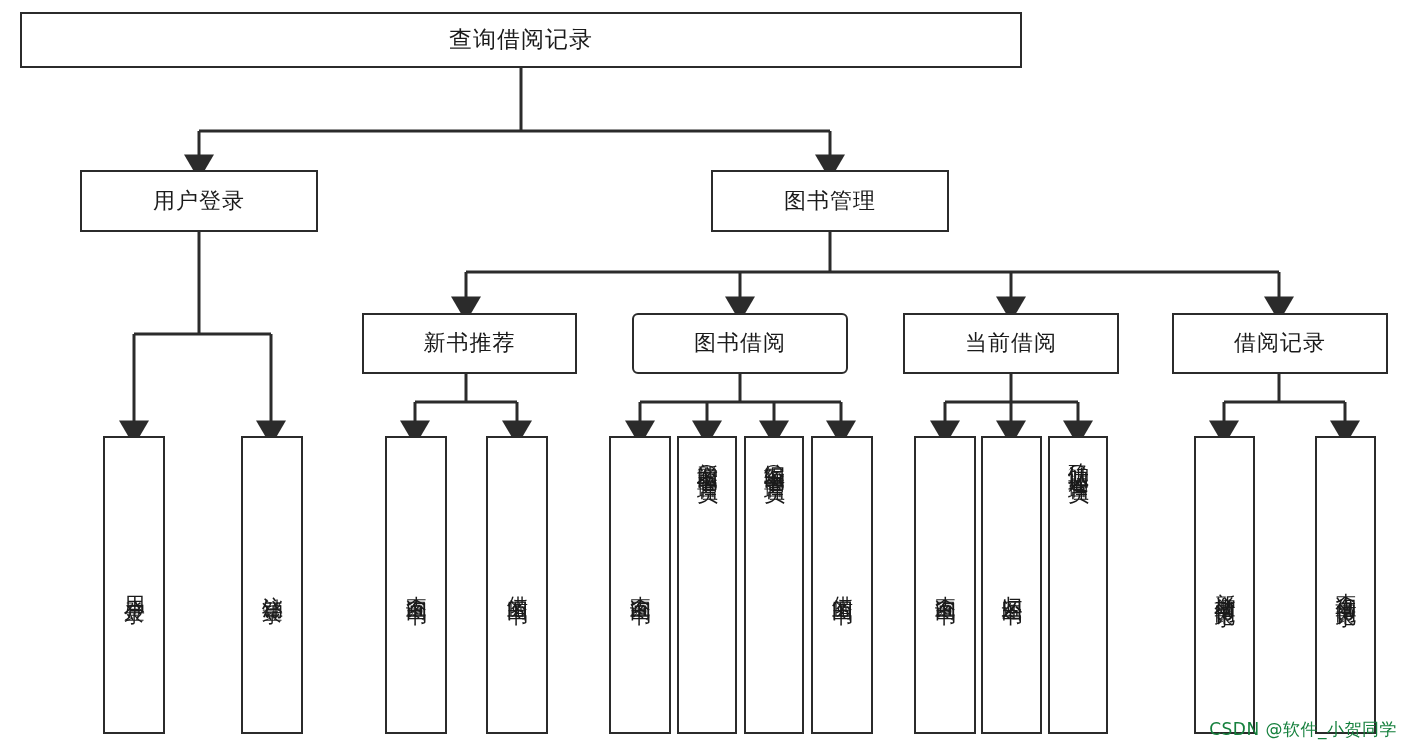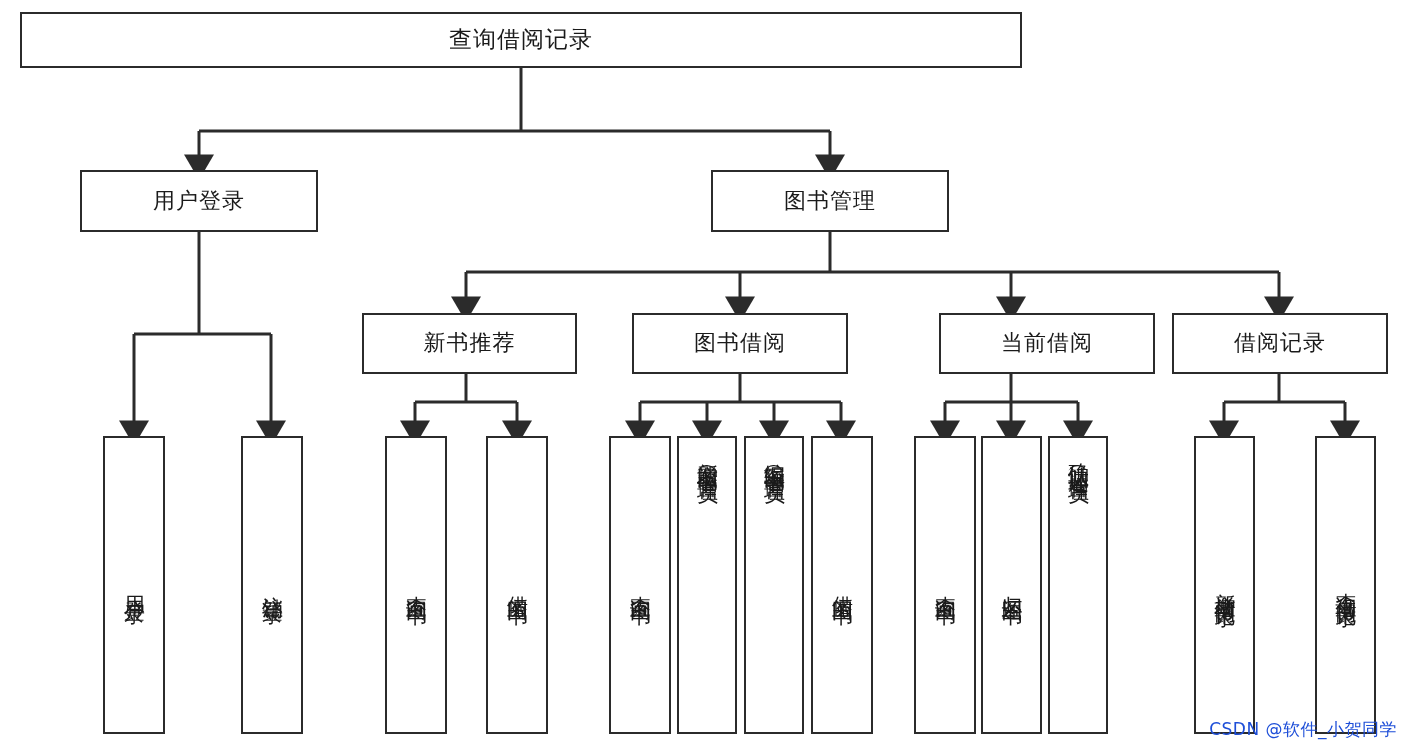--- a/index.html
+++ b/index.html
@@ -62,21 +62,21 @@
   }
   .vtext.centered {
     align-self: center;
     margin-top: 0;
   }
   #watermark {
     position: absolute;
     right: 8px;
     bottom: 6px;
     font-size: 17px;
-    color: #1d4ed8;
+    color: #15803d;
     letter-spacing: 0.5px;
     white-space: nowrap;
   }
 </style>
 </head>
 <body>
 
 <div id="canvas">
 
   <svg id="edges" viewBox="0 0 1405 747" xmlns="http://www.w3.org/2000/svg">
@@ -136,24 +136,24 @@
   <div class="node h" style="left:80px; top:170px; width:238px; height:62px;">
     <span>用户登录</span>
   </div>
   <div class="node h" style="left:362px; top:313px; width:215px; height:61px;">
     <span>新书推荐</span>
   </div>
 
   <div class="node h" style="left:711px; top:170px; width:238px; height:62px;">
     <span>图书管理</span>
   </div>
-  <div class="node h" style="left:632px; top:313px; width:216px; height:61px;">
+  <div class="node h" style="left:632px; top:313px; width:216px; height:61px;border-radius:6px;">
     <span>图书借阅</span>
   </div>
-  <div class="node h" style="left:903px; top:313px; width:216px; height:61px;margin-left:36px;">
+  <div class="node h" style="left:903px; top:313px; width:216px; height:61px;">
     <span>当前借阅</span>
   </div>
   <div class="node h" style="left:1172px; top:313px; width:216px; height:61px;">
     <span>借阅记录</span>
   </div>
 
   <div class="node v" style="left:103px; top:436px; width:62px; height:298px;">
     <span class="vtext centered">用户登录</span>
   </div>
   <div class="node v" style="left:241px; top:436px; width:62px; height:298px;">

